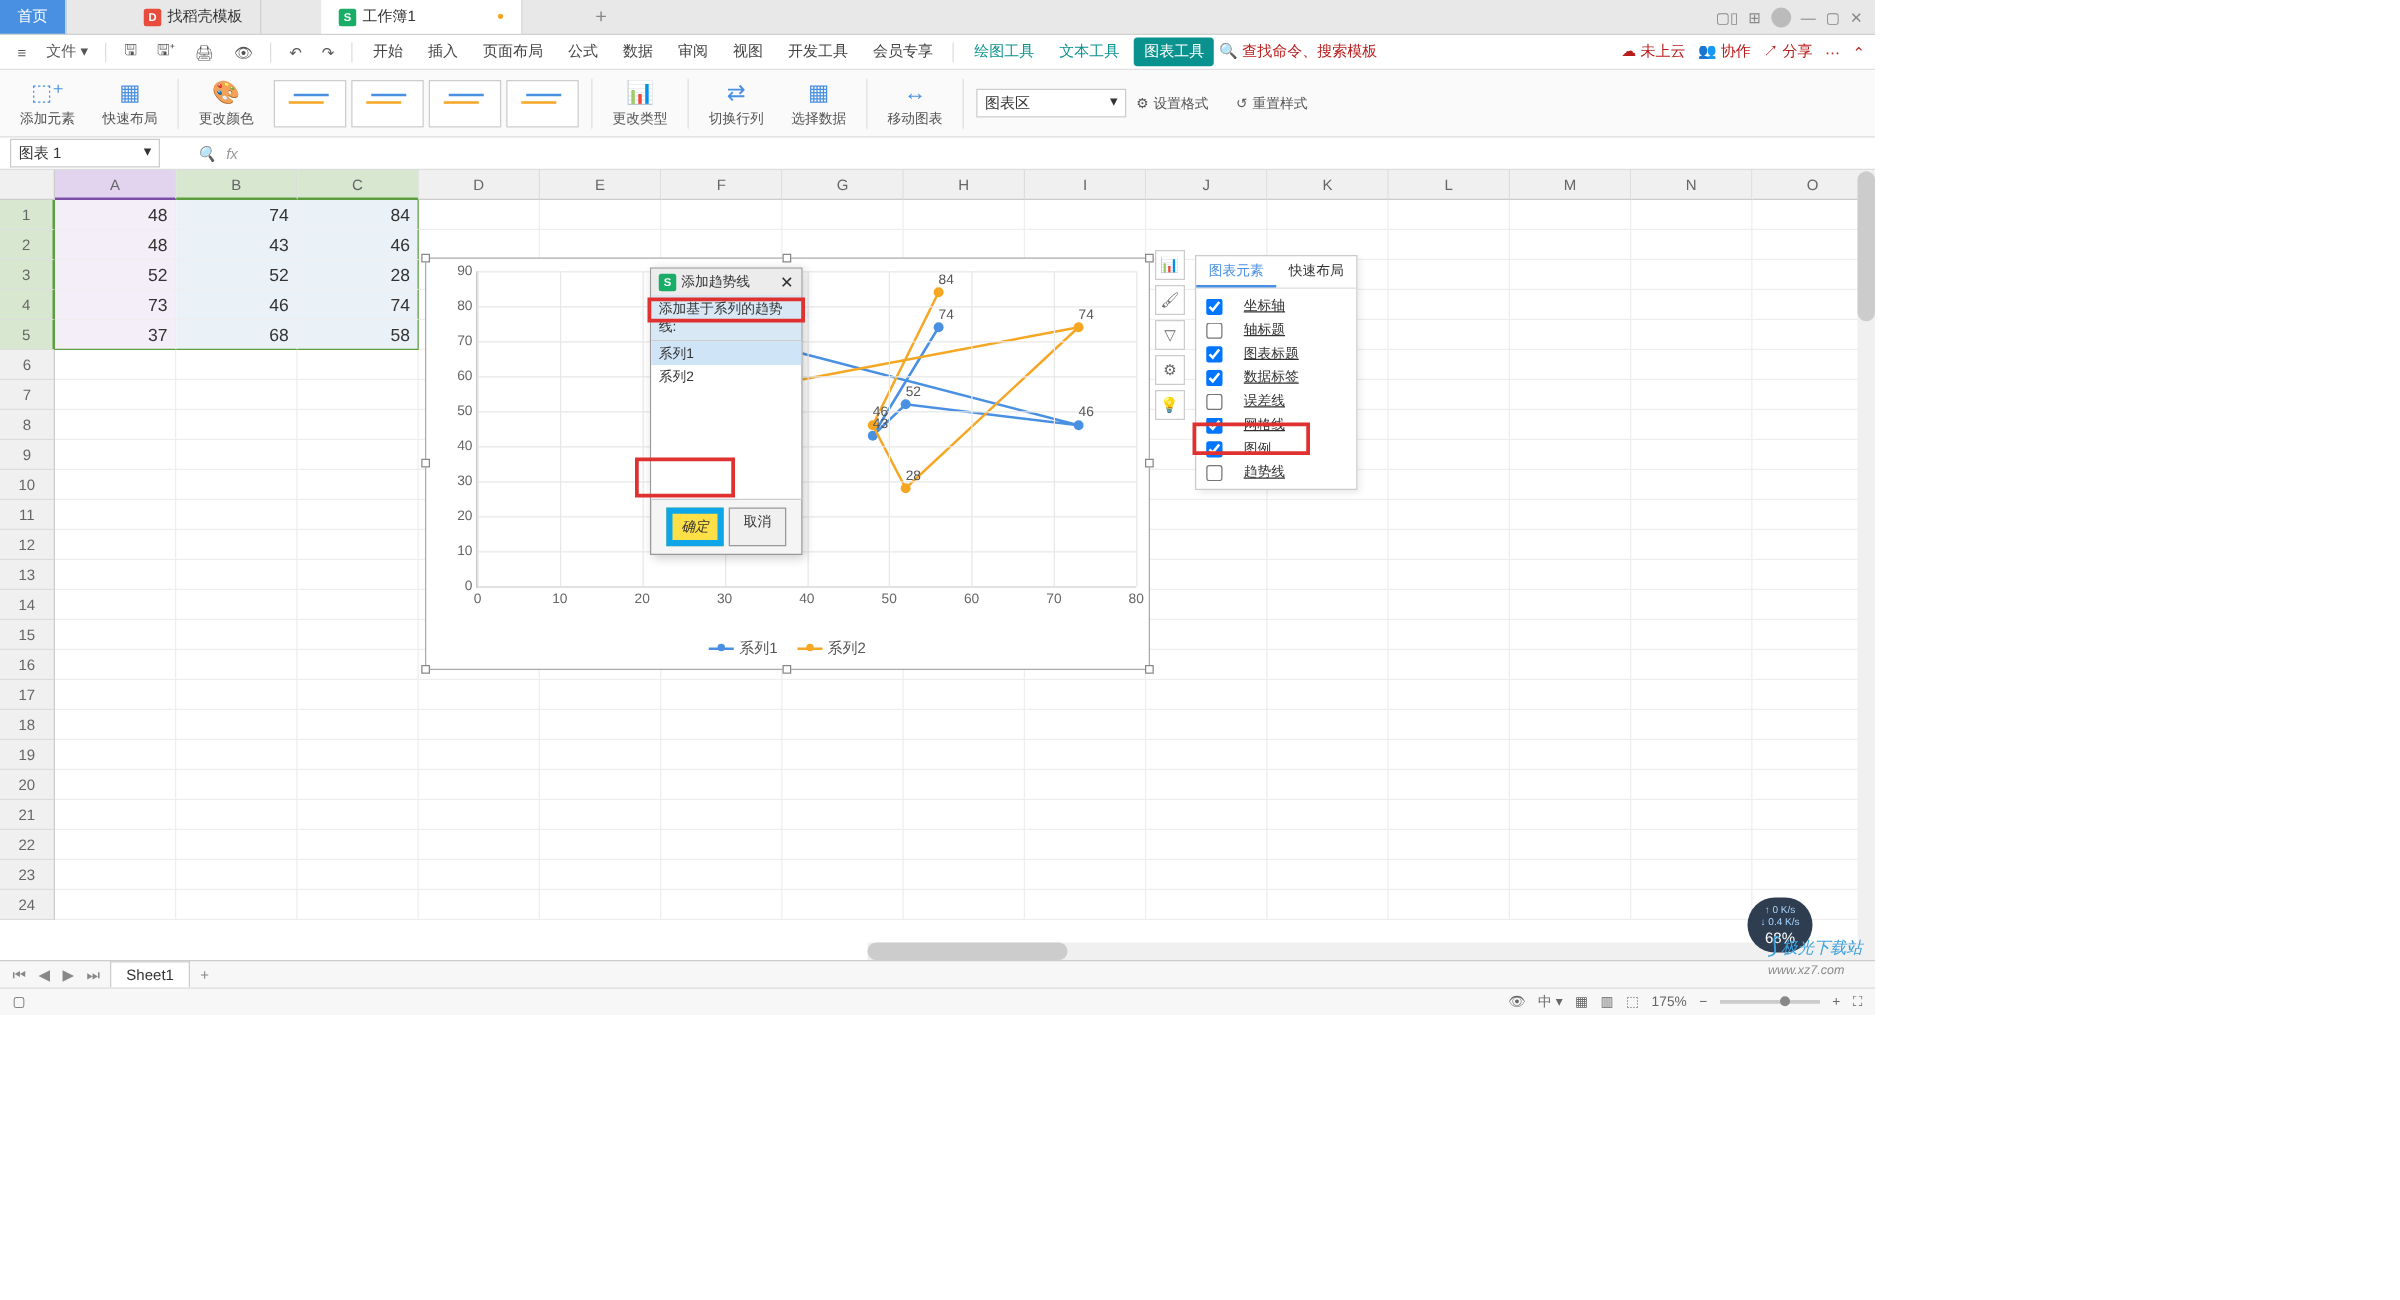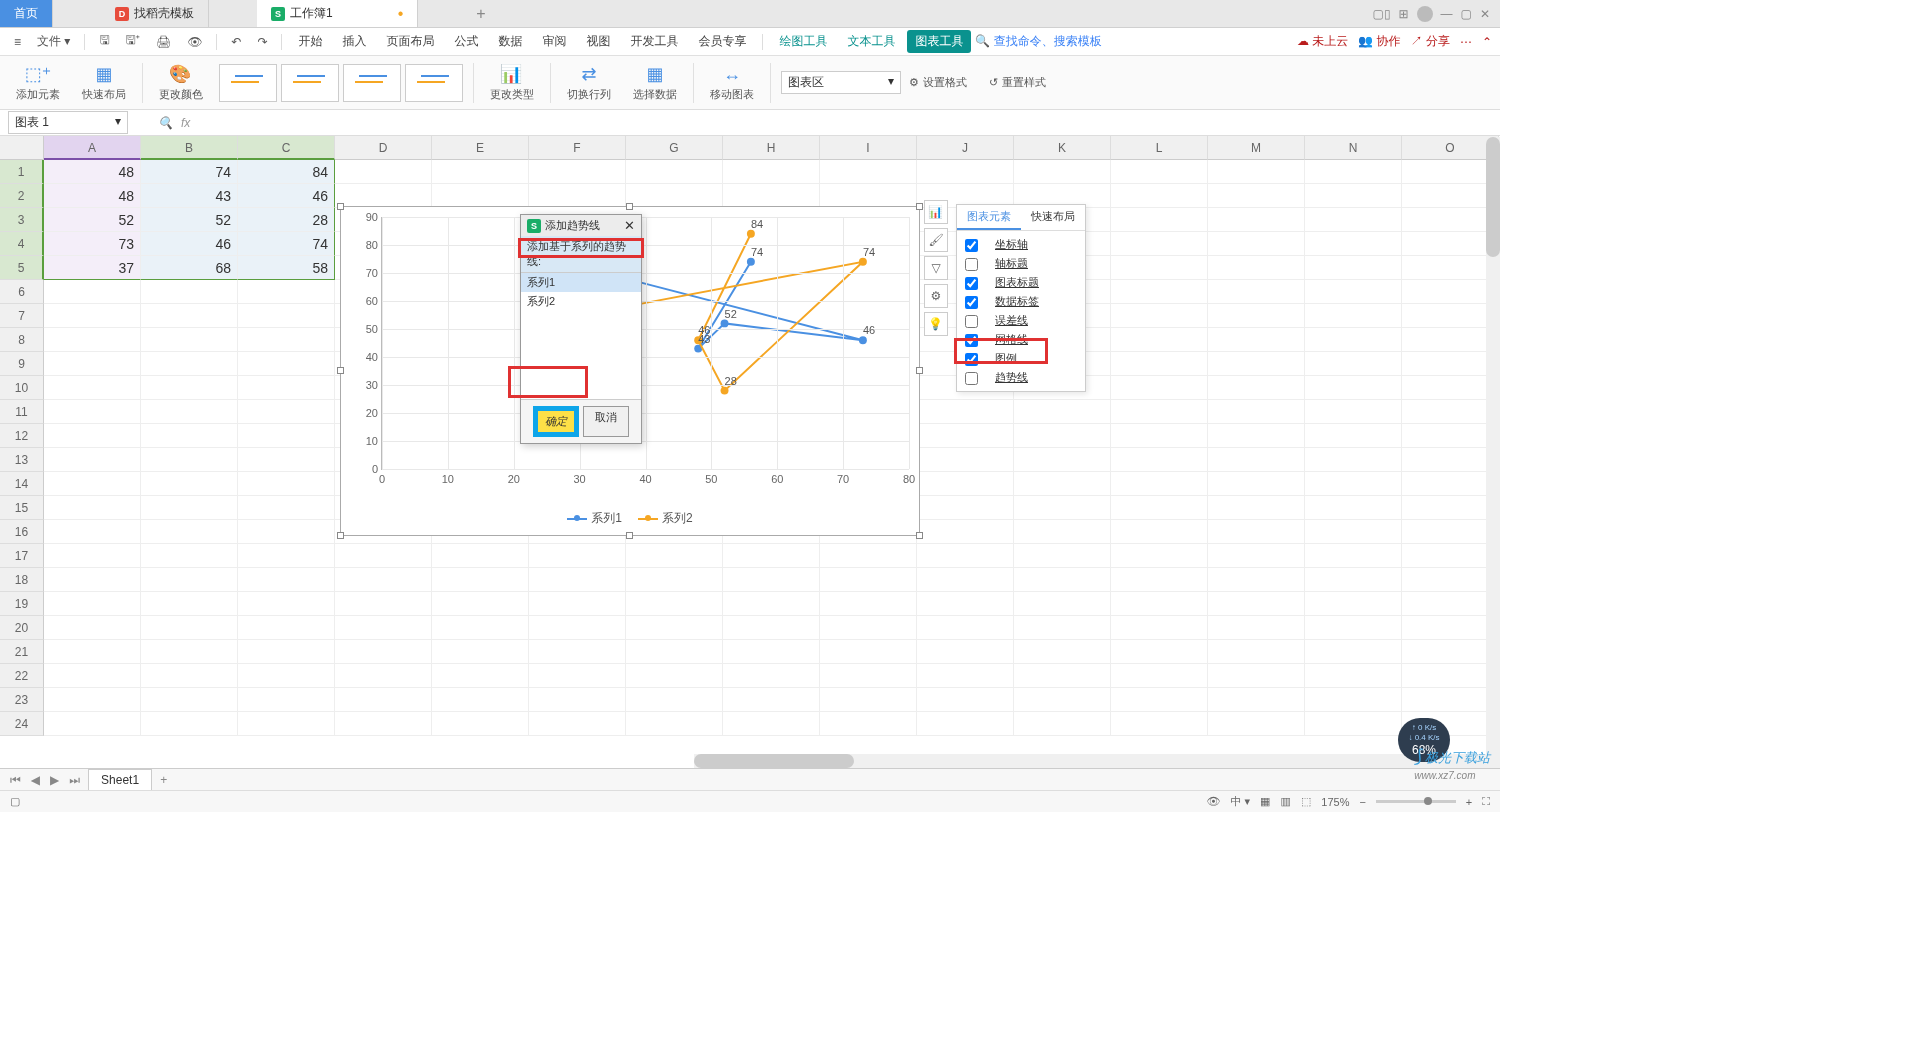--- a/index.html
+++ b/index.html
@@ -17,21 +17,21 @@
   .title-right { margin-left: auto; display: flex; align-items: center; gap: 8px; padding-right: 10px; color: #888; }
   
   
   .menu-bar { height: 28px; display: flex; align-items: center; background: #fff; border-bottom: 1px solid #e0e0e0; padding: 0 8px; gap: 4px; }
   .menu-btn { padding: 3px 6px; cursor: pointer; color: #555; }
   .menu-item { padding: 3px 8px; cursor: pointer; color: #444; }
   .menu-item.teal { color: #0a928e; }
   .menu-item.active { background: #0a928e; color: #fff; border-radius: 3px; }
   .menu-sep { width: 1px; height: 16px; background: #ddd; margin: 0 4px; }
   .menu-right { margin-left: auto; display: flex; align-items: center; gap: 10px; color: #b91c1c; }
-  .search-box { color: #3b82f6; }
+  .search-box { color: #b91c1c; }
   
   
   .ribbon { height: 54px; display: flex; align-items: center; background: #fafafa; border-bottom: 1px solid #ddd; padding: 4px 10px; gap: 10px; }
   .ribbon-btn { display: flex; flex-direction: column; align-items: center; justify-content: center; padding: 2px 6px; cursor: pointer; gap: 2px; font-size: 11px; color: #555; }
   .ribbon-btn .ico { font-size: 18px; color: #4a90e2; }
   .ribbon-sep { width: 1px; height: 40px; background: #e0e0e0; }
   .thumb-row { display: flex; gap: 4px; }
   .thumb { width: 58px; height: 38px; border: 1px solid #ccc; background: #fff; position: relative; }
   .thumb::after { content: ""; position: absolute; left: 20%; top: 45%; width: 50%; height: 2px; background: #f5a623; box-shadow: 4px -6px 0 0 #4a90e2; }
   .ribbon-small-col { display: flex; flex-direction: row; gap: 2px; }

